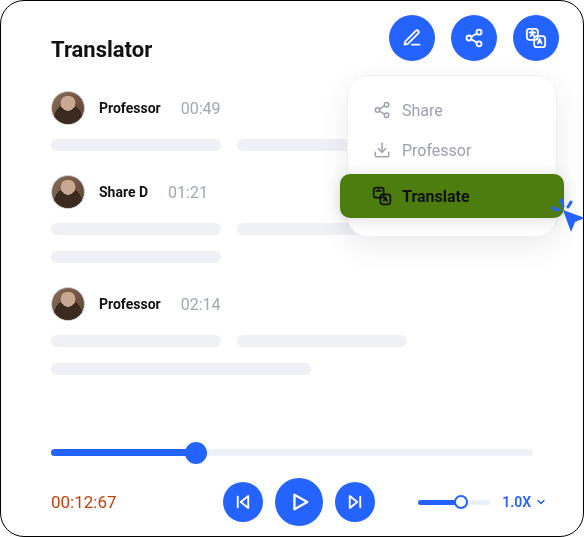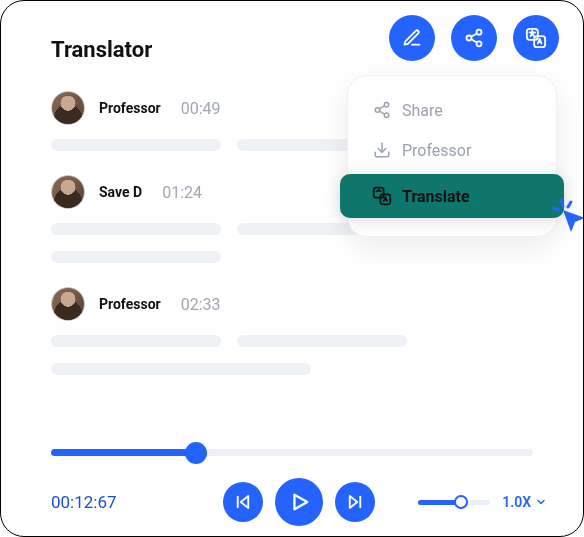--- a/index.html
+++ b/index.html
@@ -58,21 +58,21 @@
 }
 .menu-item {
   display: flex; align-items: center; gap: 10px;
   padding: 10px 24px; font-size: 16px;
   color: #9aa1b0; cursor: pointer;
 }
 .menu-item.active {
   color: #111; font-weight: 700;
   box-shadow: 0 4px 16px rgba(0,0,0,0.10), 0 -4px 16px rgba(0,0,0,0.04);
   border-radius: 10px;
-  background: #0f766e;
+  background: #4d7c0f;
   position: relative;
   margin: 4px -8px;
   padding: 12px 32px;
   width: calc(100% + 16px);
 }
 .menu-icon { width: 20px; height: 20px; flex-shrink: 0; display:flex; align-items:center; justify-content:center; }
 .cursor-indicator {
   position: absolute; top: 195px; right: -6px; z-index: 11;
 }
 .progress-area {
@@ -88,21 +88,21 @@
 }
 .progress-thumb {
   position: absolute; left: 30%; top: 50%;
   width: 22px; height: 22px; border-radius: 50%;
   background: #2563FF; transform: translate(-50%,-50%);
 }
 .controls {
   position: absolute; bottom: 24px; left: 50px; right: 36px;
   display: flex; align-items: center;
 }
-.current-time { font-size: 17px; color: #1d4ed8; }
+.current-time { font-size: 17px; color: #c2410c; }
 .playback-btns {
   position: absolute; left: 50%; transform: translateX(-50%);
   display: flex; align-items: center; gap: 12px;
 }
 .pb-btn {
   width: 40px; height: 40px; border-radius: 50%;
   background: #2563FF; display: flex;
   align-items: center; justify-content: center;
   cursor: pointer; color: #fff;
 }
@@ -169,35 +169,35 @@
       </div>
       <div class="text-lines">
         <div class="skel" style="width:170px"></div>
         <div class="skel" style="width:260px"></div>
       </div>
     </div>
 
     <div>
       <div class="speaker-row">
         <div class="avatar"></div>
-        <span class="speaker-name">Save D</span>
-        <span class="timestamp">01:24</span>
+        <span class="speaker-name">Share D</span>
+        <span class="timestamp">01:21</span>
       </div>
       <div class="text-lines">
         <div class="skel" style="width:170px"></div>
         <div class="skel" style="width:260px"></div>
         <div class="skel" style="width:170px"></div>
       </div>
     </div>
 
     <div>
       <div class="speaker-row">
         <div class="avatar"></div>
         <span class="speaker-name">Professor</span>
-        <span class="timestamp">02:33</span>
+        <span class="timestamp">02:14</span>
       </div>
       <div class="text-lines">
         <div class="skel" style="width:170px"></div>
         <div class="skel" style="width:170px"></div>
         <div class="skel" style="width:260px"></div>
       </div>
     </div>
 
   </div>
 

